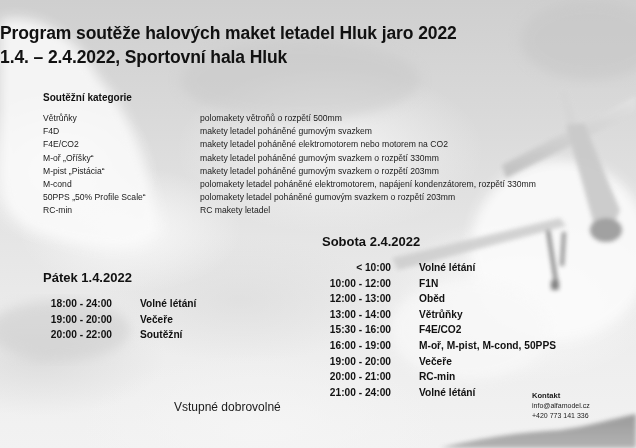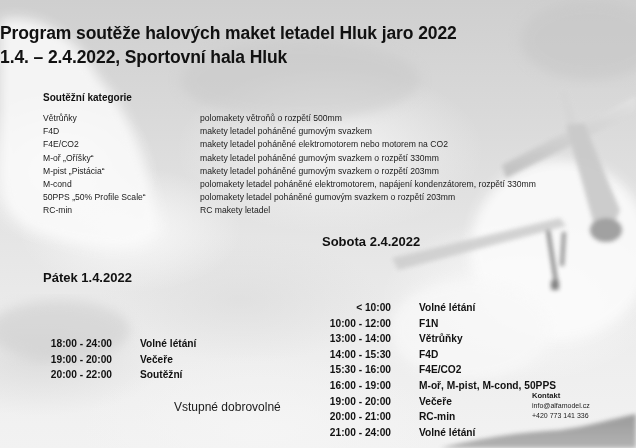--- a/index.html
+++ b/index.html
@@ -93,21 +93,20 @@
       white-space: nowrap;
     }
     .sched-time {
       display: inline-block;
       width: 69px;
       text-align: right;
     }
     .sched-event {
       display: inline-block;
       margin-left: 28px;
-      margin-top: 40px;
     }
 
     .entry-note {
       position: absolute;
       left: 146px;
       top: 400px;
       font-size: 12px;
       color: #1a1a1a;
       margin-left: 28px;
     }
@@ -226,24 +225,24 @@
 
   <div class="day-heading" style="left:322px; top:234px;">Sobota 2.4.2022</div>
   <div class="sched" style="left:322px; top:260px;">
     <div class="sched-row">
       <span class="sched-time">&lt; 10:00</span><span class="sched-event">Volné létání</span>
     </div>
     <div class="sched-row">
       <span class="sched-time">10:00 - 12:00</span><span class="sched-event">F1N</span>
     </div>
     <div class="sched-row">
+      <span class="sched-time">12:00 - 13:00</span><span class="sched-event">Oběd</span>
+    </div>
+    <div class="sched-row">
       <span class="sched-time">13:00 - 14:00</span><span class="sched-event">Větrůňky</span>
-    </div>
-    <div class="sched-row">
-      <span class="sched-time">14:00 - 15:30</span><span class="sched-event">F4D</span>
     </div>
     <div class="sched-row">
       <span class="sched-time">15:30 - 16:00</span><span class="sched-event">F4E/CO2</span>
     </div>
     <div class="sched-row">
       <span class="sched-time">16:00 - 19:00</span><span class="sched-event">M-oř, M-pist, M-cond, 50PPS</span>
     </div>
     <div class="sched-row">
       <span class="sched-time">19:00 - 20:00</span><span class="sched-event">Večeře</span>
     </div>

